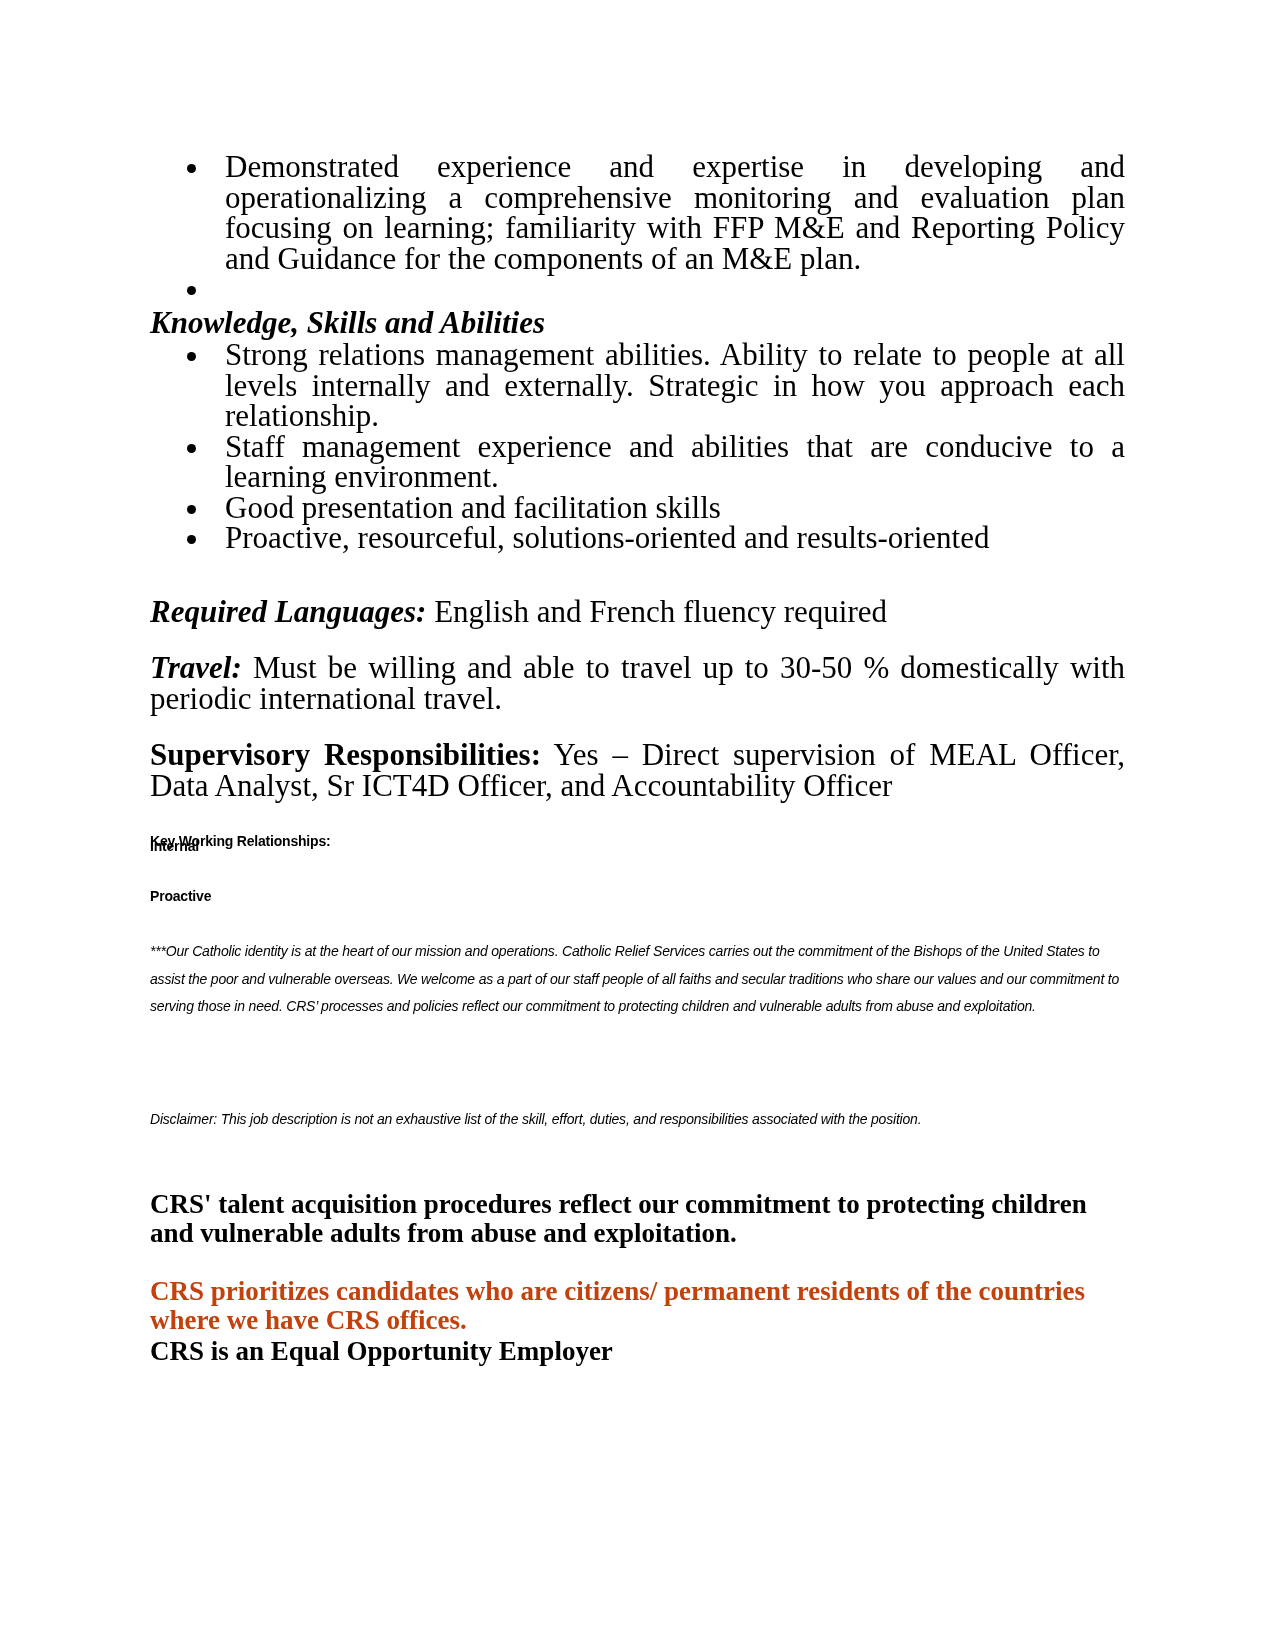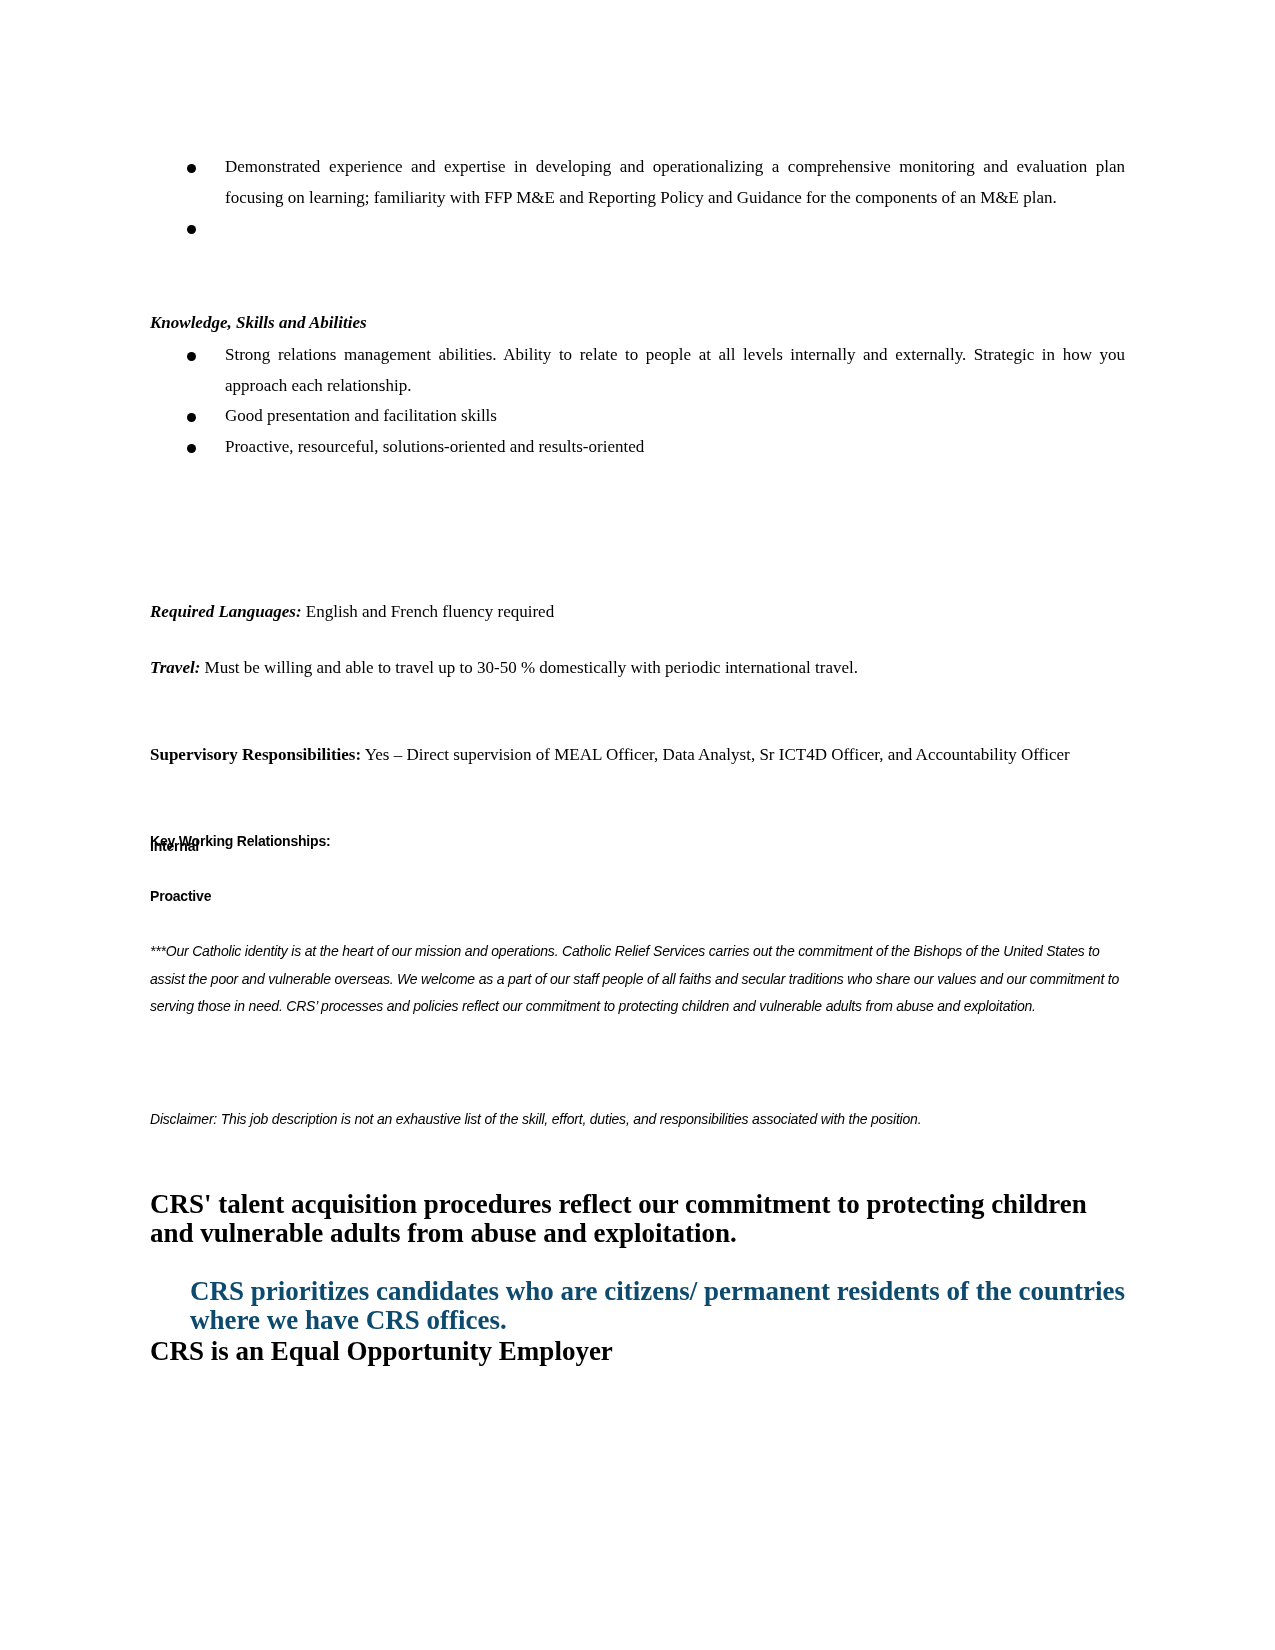--- a/index.html
+++ b/index.html
@@ -1,45 +1,46 @@
 <!DOCTYPE html>
 <html><head>
   <meta charset="utf-8">
   <style>
     html, body { margin: 0; padding: 0; background: #ffffff; }
     body { width: 1275px; height: 1650px; position: relative; overflow: hidden; color: #000; }
     .page { position: absolute; left: 150px; top: 150px; width: 975px; }
-    .serif { font-family: "Liberation Serif", "DejaVu Serif", serif; font-size: 17px; line-height: 30.5px; }
+    .serif { font-family: "Liberation Serif", "DejaVu Serif", serif; font-size: 31px; line-height: 30.5px; }
     .abs { position: absolute; left: 0; width: 975px; margin: 0; }
     ul.bullets { list-style: none; margin: 0; padding: 0; }
     ul.bullets li { position: relative; padding-left: 75px; text-align: justify; margin: 0; }
     ul.bullets li .dot { position: absolute; left: 37px; top: 12px; width: 9px; height: 9px; border-radius: 50%; background: #000; }
     .justify { text-align: justify; }
     .bi { font-weight: bold; font-style: italic; }
     .b { font-weight: bold; }
     .cal { font-family: "Liberation Sans", "DejaVu Sans", sans-serif; font-size: 14px; line-height: 27.5px; letter-spacing: -0.2px; }
     .cal-b { font-weight: bold; }
     .cal-i { font-style: italic; }
     .bigbold { font-family: "Liberation Serif", "DejaVu Serif", serif; font-size: 27px; line-height: 29px; font-weight: bold; }
-    .gray { color: #0c4a6e; margin-left: 40px; }
+    .gray { color: #c2410c; }
   </style>
 </head>
 <body>
 
 <div class="page">
 
   <ul class="bullets serif abs" style="top:2px;">
     <li><span class="dot"></span><span>Demonstrated experience and expertise in developing and operationalizing a comprehensive monitoring and evaluation plan focusing on learning; familiarity with FFP M&amp;E and Reporting Policy and Guidance for the components of an M&amp;E plan.</span></li>
     <li><span class="dot"></span></li>
   </ul>
 
   <div class="serif abs bi" style="top:158px;">Knowledge, Skills and Abilities</div>
 
   <ul class="bullets serif abs" style="top:190px;">
     <li><span class="dot"></span><span>Strong relations management abilities. Ability to relate to people at all levels internally and externally. Strategic in how you approach each relationship.</span></li>
+    <li><span class="dot"></span><span>Staff management experience and abilities that are conducive to a learning environment.</span></li>
     <li><span class="dot"></span><span>Good presentation and facilitation skills</span></li>
     <li><span class="dot"></span><span>Proactive, resourceful, solutions-oriented and results-oriented</span></li>
   </ul>
 
   <p class="serif abs" style="top:447px;"><span class="bi">Required Languages:</span><span> English and French fluency required</span></p>
 
   <p class="serif abs justify" style="top:503px;"><span class="bi">Travel:</span><span> Must be willing and able to travel up to 30-50 % domestically with periodic international travel.</span></p>
 
   <p class="serif abs justify" style="top:590px;"><span class="b">Supervisory Responsibilities:</span><span> Yes – Direct supervision of MEAL Officer, Data Analyst, Sr ICT4D Officer, and Accountability Officer</span></p>
 

